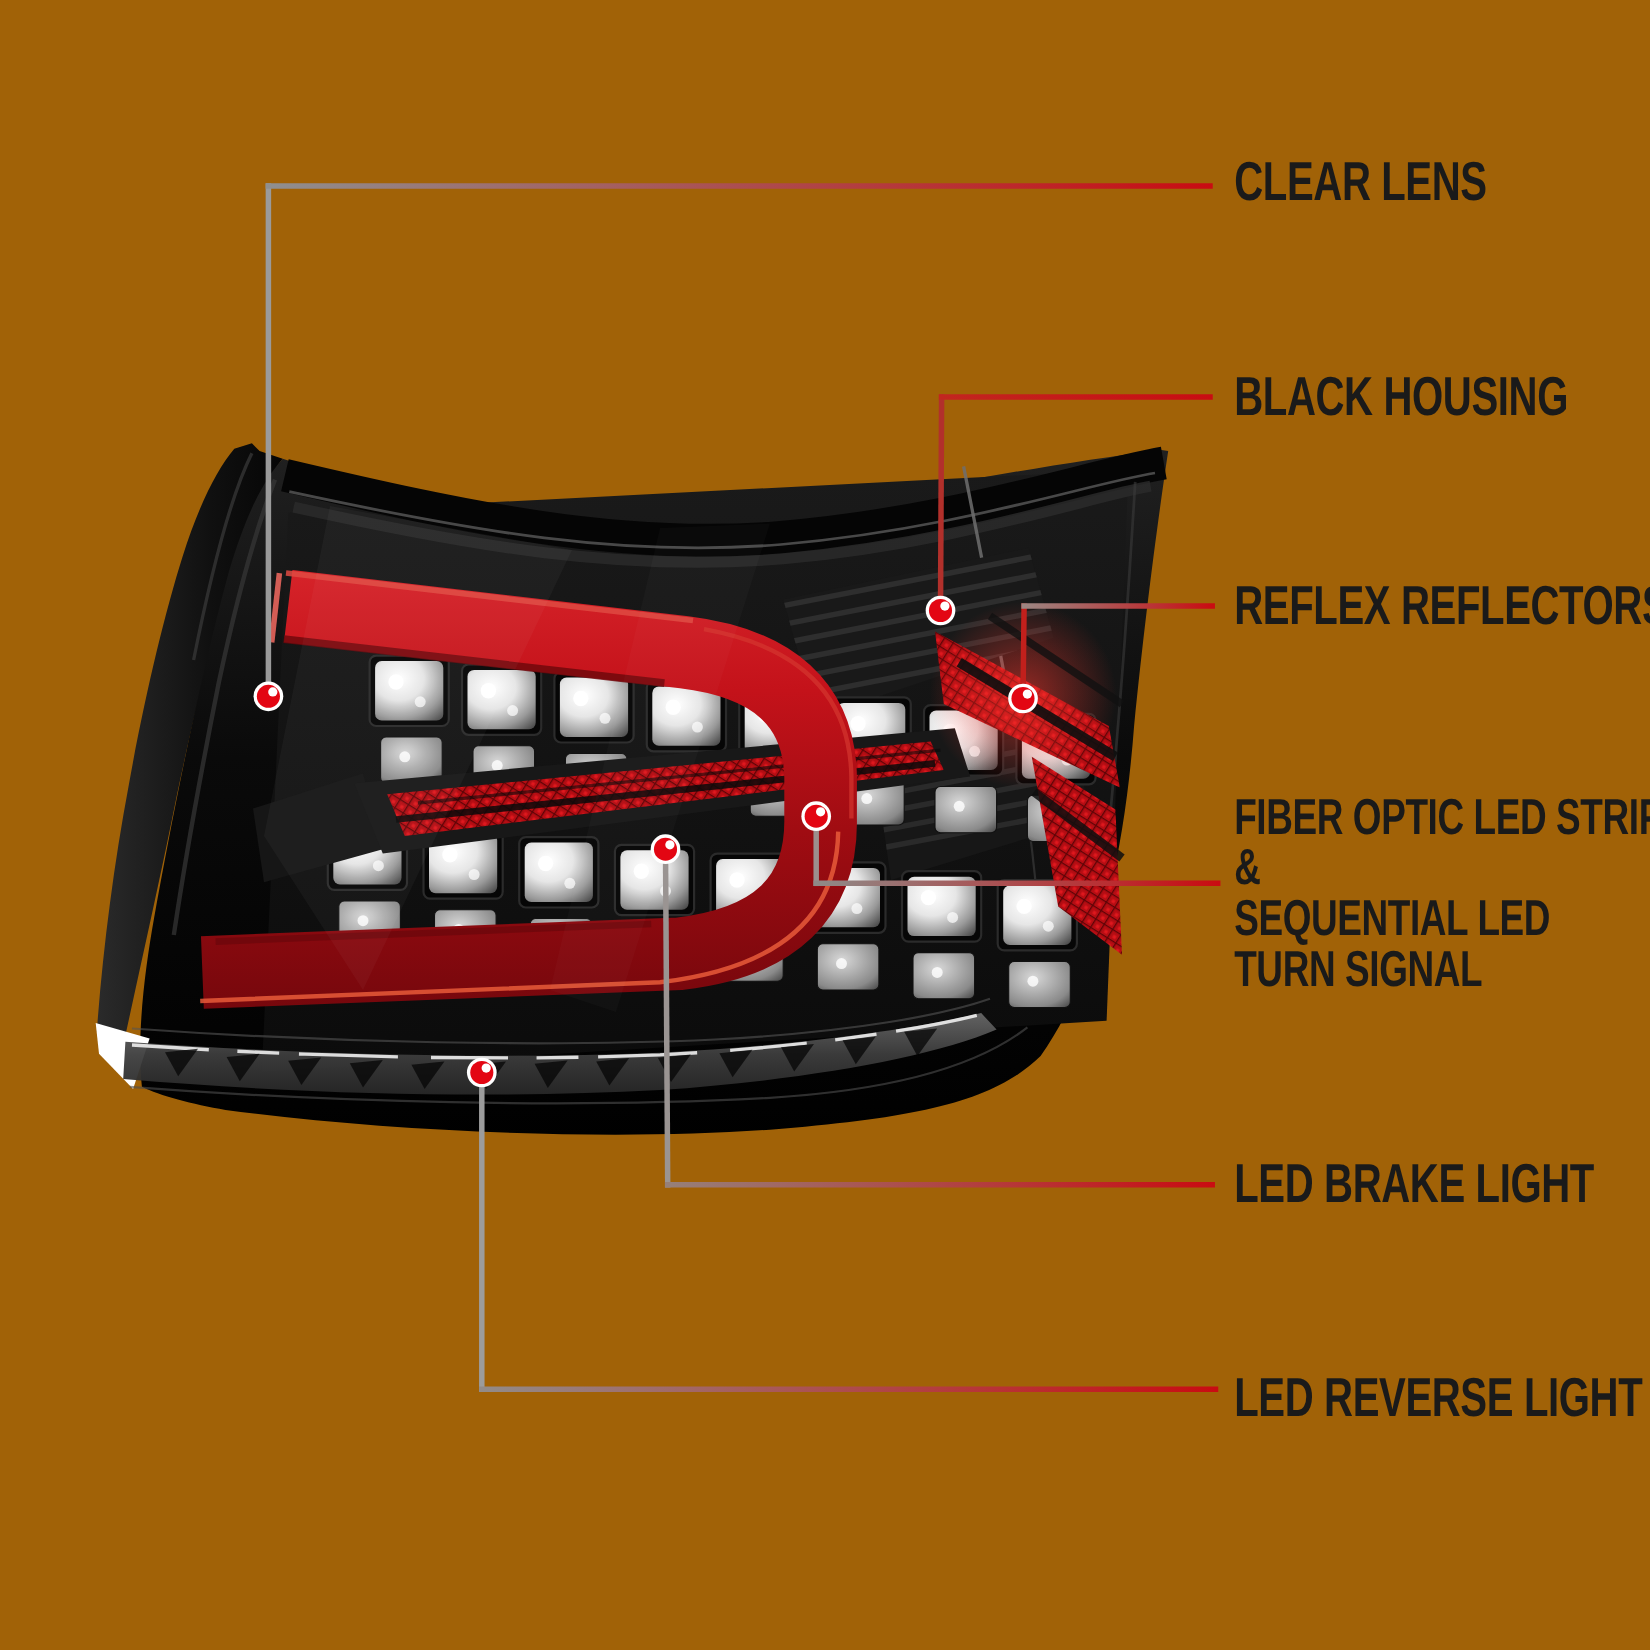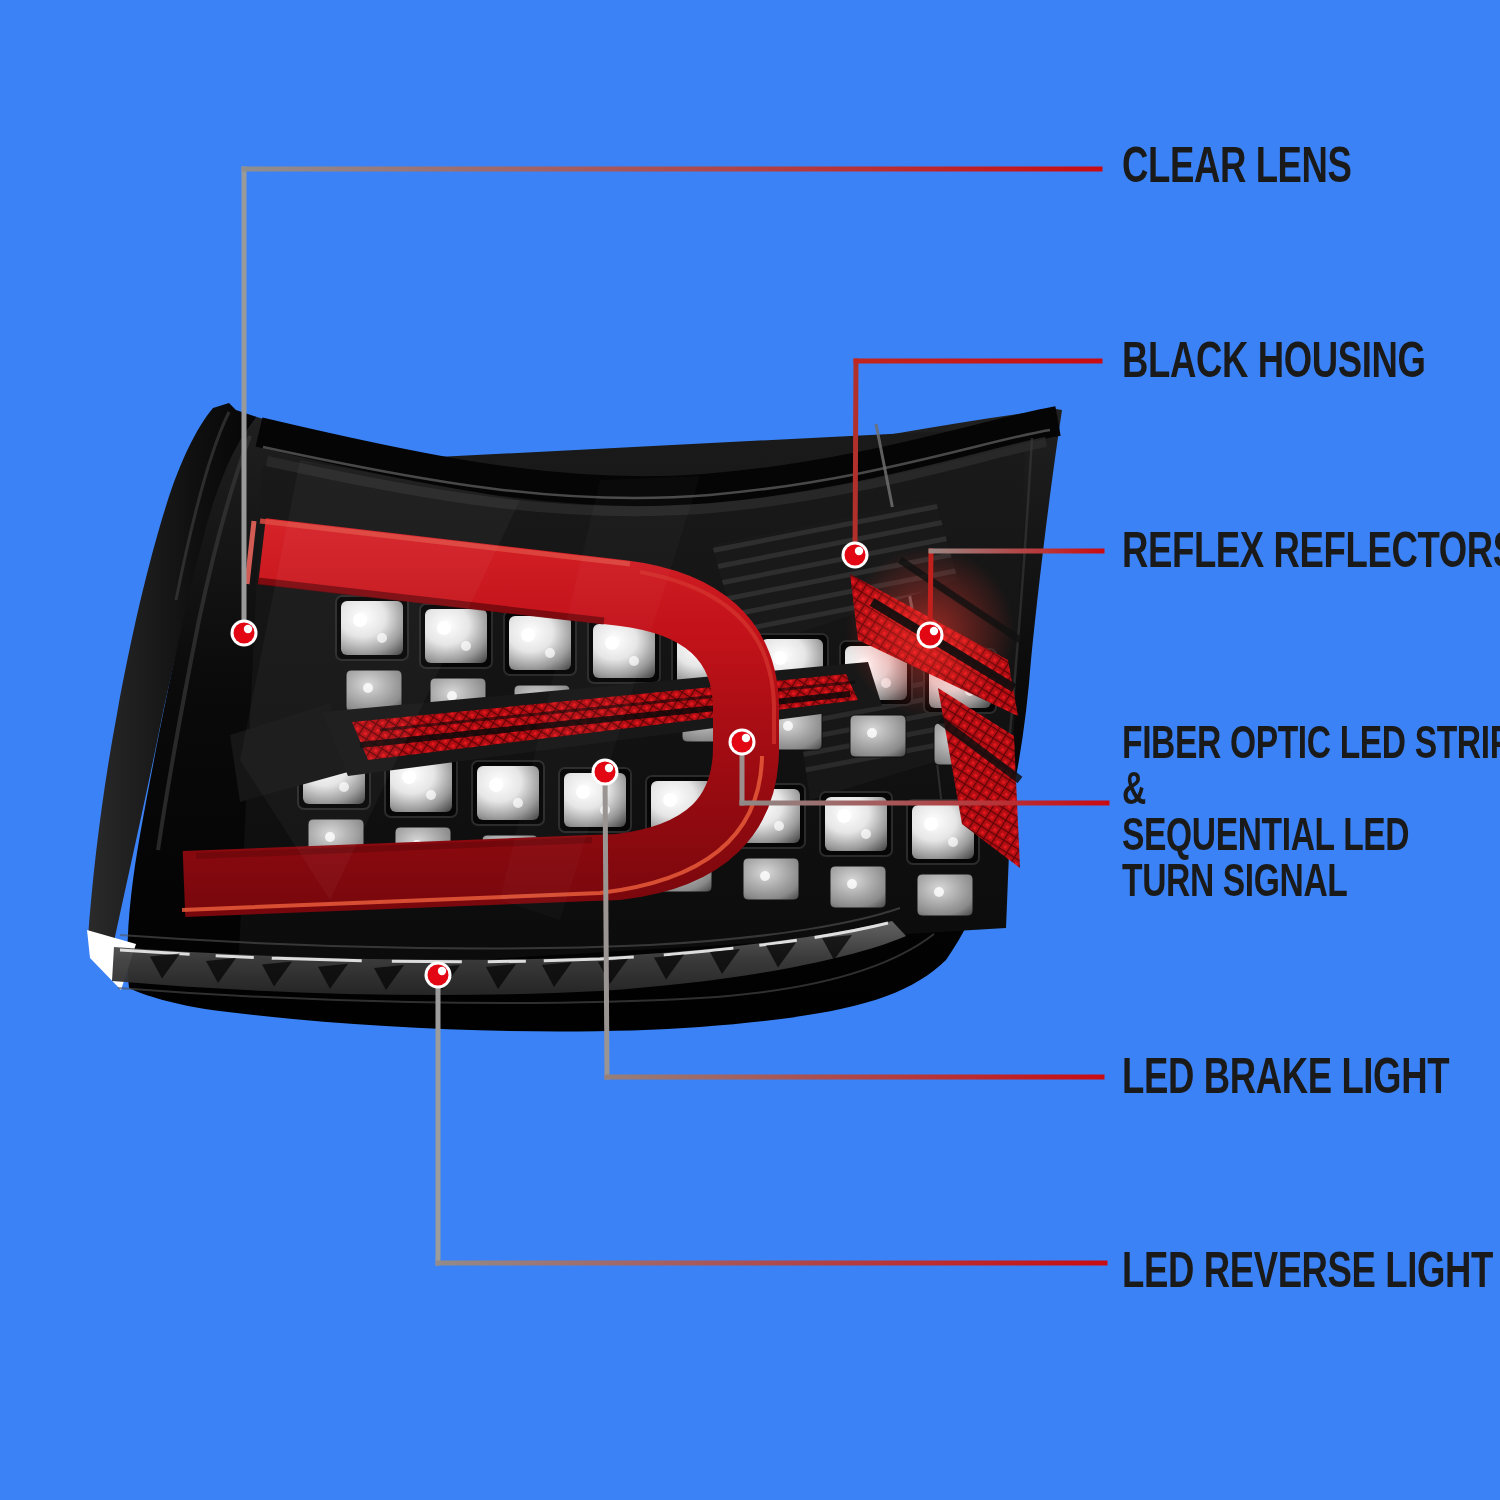--- a/index.html
+++ b/index.html
@@ -1,16 +1,16 @@
 <!DOCTYPE html>
 <html><head>
 <meta charset="utf-8">
 <style>
   html,body{margin:0;padding:0;background:#fff;}
-  #stage{position:relative;width:1500px;height:1500px;background:#3b82f6;overflow:hidden;
+  #stage{position:relative;width:1500px;height:1500px;background:#a16207;overflow:hidden;
          font-family:"Liberation Sans",sans-serif;}
   #art{position:absolute;left:0;top:0;}
   .label{position:absolute;left:1122px;font-weight:bold;color:#1a1a1a;
          transform:scaleX(.73);transform-origin:0 0;white-space:nowrap;
          letter-spacing:-.5px;font-size:50px;line-height:50px;}
   .label.small{font-size:46px;line-height:46px;}
 </style>
 </head>
 <body>
 

